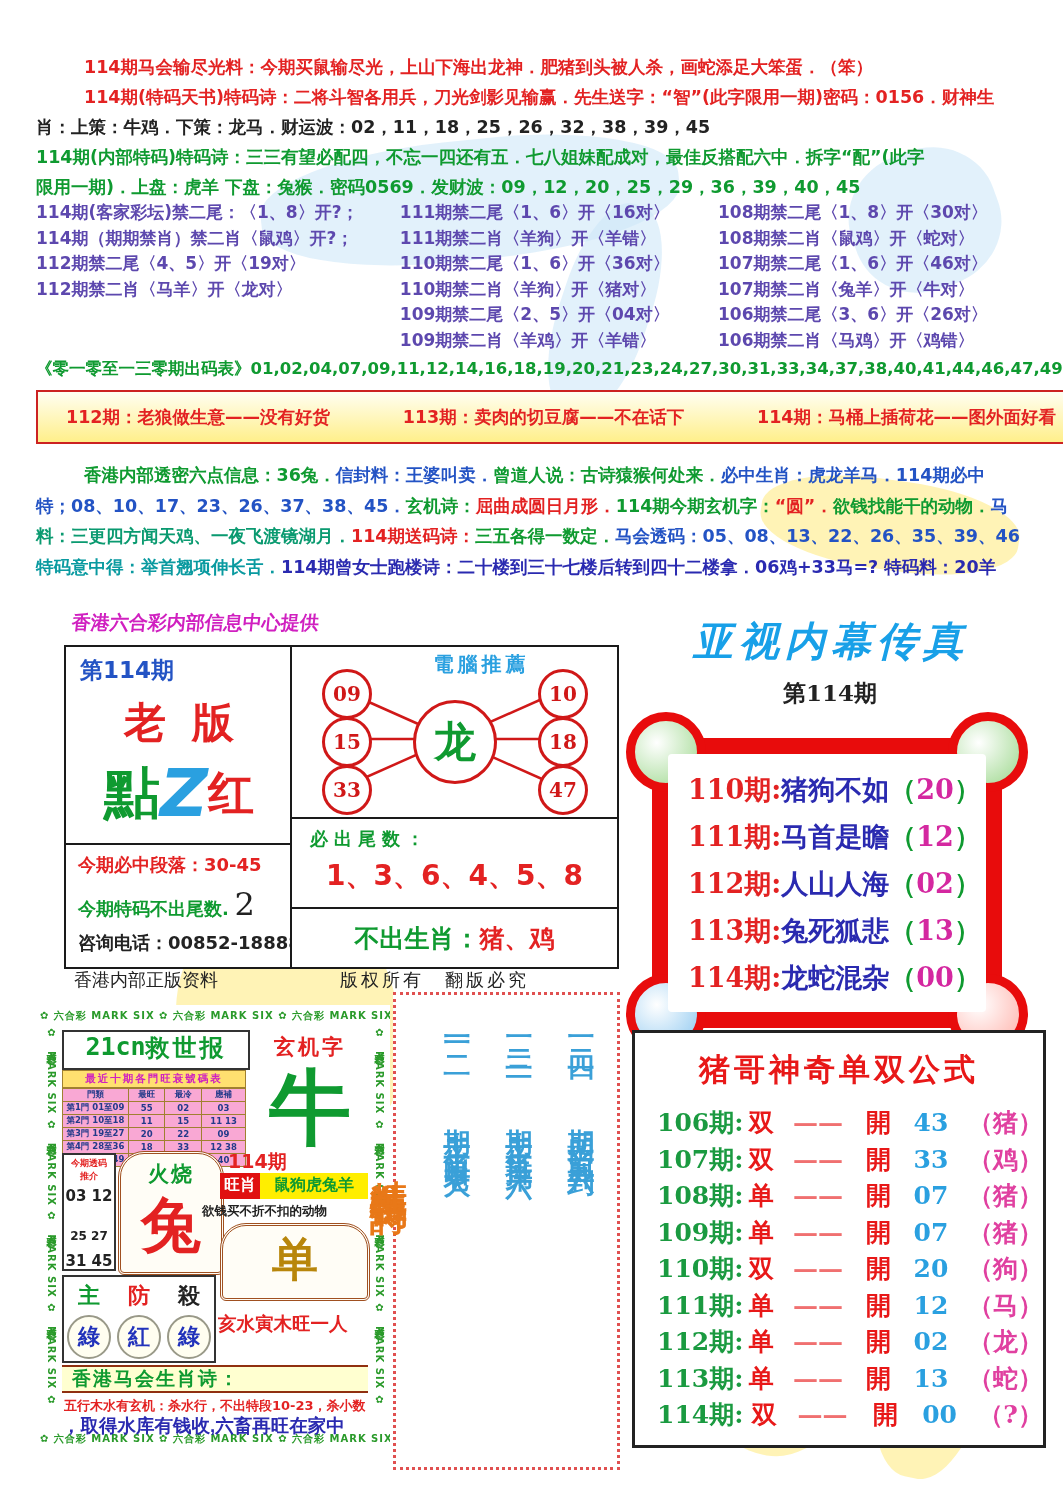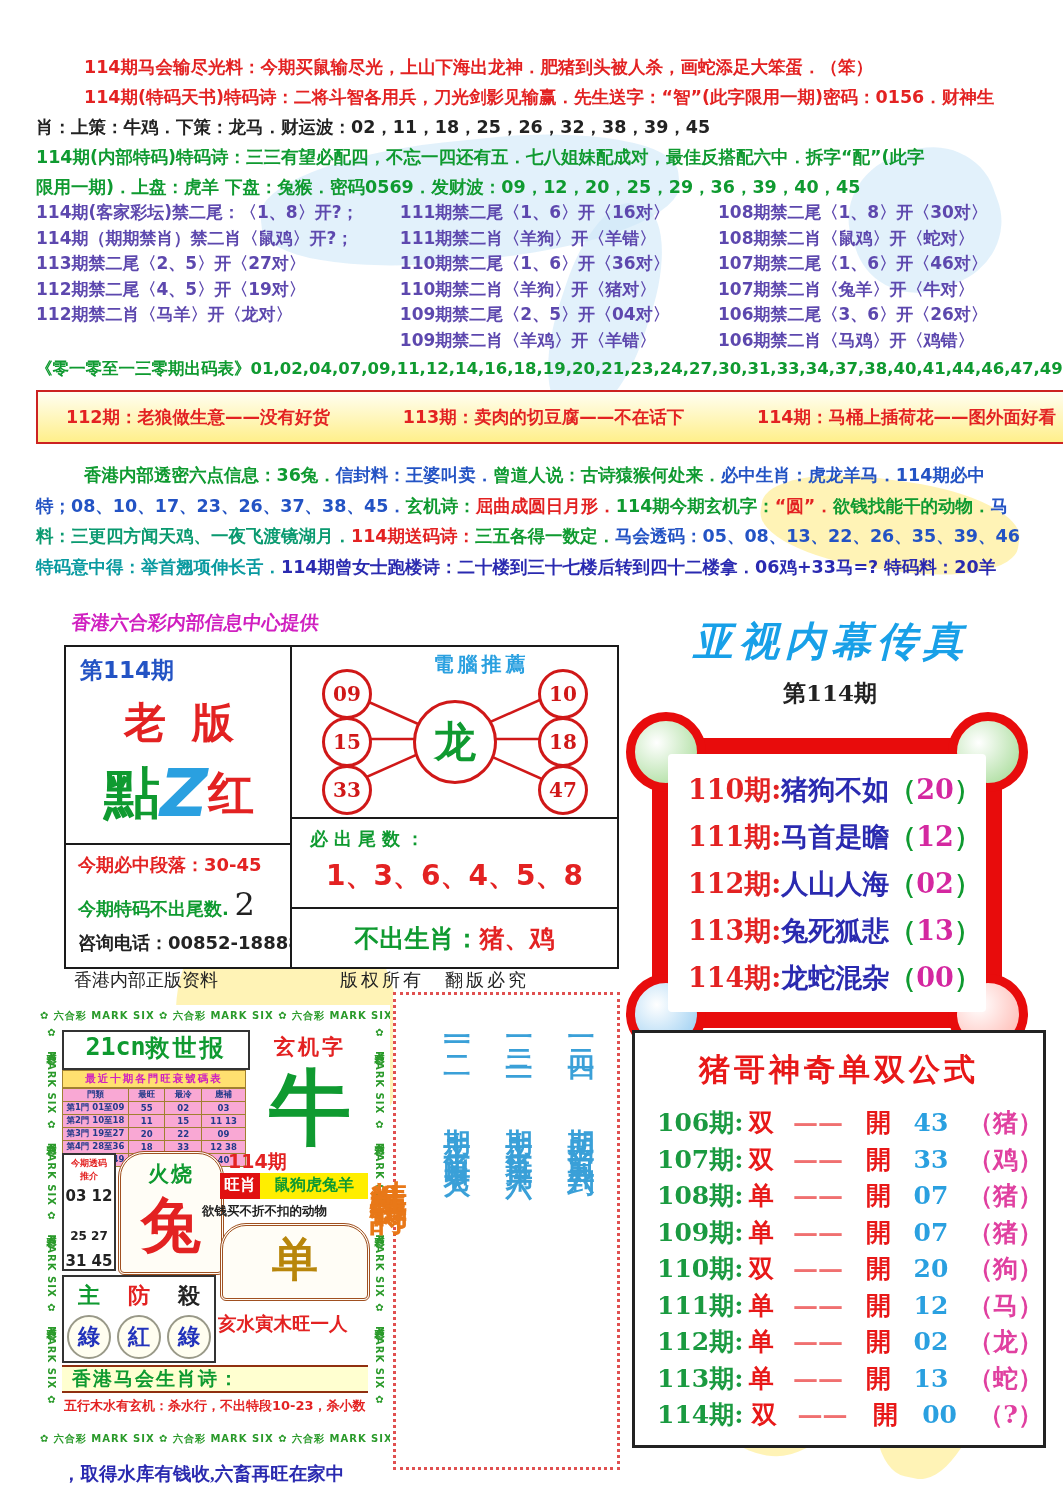--- a/index.html
+++ b/index.html
@@ -86,21 +86,20 @@
     <div class="topline red" style="text-indent:48px;">114期(特码天书)特码诗：二将斗智各用兵，刀光剑影见输赢．先生送字：“智”(此字限用一期)密码：0156．财神生</div>
     <div class="topline black">肖：上策：牛鸡．下策：龙马．财运波：02，11，18，25，26，32，38，39，45</div>
     <div class="topline green">114期(内部特码)特码诗：三三有望必配四，不忘一四还有五．七八姐妹配成对，最佳反搭配六中．拆字“配”(此字</div>
     <div class="topline green">限用一期)．上盘：虎羊 下盘：兔猴．密码0569．发财波：09，12，20，25，29，36，39，40，45</div>
   </div>
 
   <div class="abs z bangrid" style="left:36px;top:200px;width:1010px;">
     <div class="bancol" style="width:352px;">
       <div class="banrow">114期(客家彩坛)禁二尾：〈1、8〉开?；</div>
       <div class="banrow">114期（期期禁肖）禁二肖〈鼠鸡〉开?；</div>
-      <div class="banrow">113期禁二尾〈2、5〉开〈27对〉</div>
       <div class="banrow">112期禁二尾〈4、5〉开〈19对〉</div>
       <div class="banrow">112期禁二肖〈马羊〉开〈龙对〉</div>
     </div>
     <div class="bancol" style="width:306px;">
       <div class="banrow">111期禁二尾〈1、6〉开〈16对〉</div>
       <div class="banrow">111期禁二肖〈羊狗〉开〈羊错〉</div>
       <div class="banrow">110期禁二尾〈1、6〉开〈36对〉</div>
       <div class="banrow">110期禁二肖〈羊狗〉开〈猪对〉</div>
       <div class="banrow">109期禁二尾〈2、5〉开〈04对〉</div>
       <div class="banrow">109期禁二肖〈羊鸡〉开〈羊错〉</div>
@@ -299,21 +298,21 @@
           <span class="cir">綠</span>
         </div>
       </div>
       <div class="abs red bold" style="left:156px;top:284px;font-size:18.5px;white-space:nowrap;">亥水寅木旺一人</div>
 
       <div class="abs" style="left:0;top:338px;width:306px;height:28px;background:#ffffd0;border-top:2px solid #903010;border-bottom:2px solid #903010;box-sizing:border-box;display:flex;align-items:center;">
         <span class="green bold" style="font-size:19px;margin-left:10px;letter-spacing:2px;">香港马会生肖诗：</span>
       </div>
 
       <div class="abs red bold" style="left:2px;top:370px;font-size:13px;white-space:nowrap;">五行木水有玄机：杀水行，不出特段10-23，杀小数</div>
-      <div class="abs navy bold" style="left:0;top:386px;width:306px;font-size:18.5px;white-space:nowrap;font-family:Liberation Serif, serif;margin-top:48px;">，取得水库有钱收,六畜再旺在家中</div>
+      <div class="abs navy bold" style="left:0;top:386px;width:306px;font-size:18.5px;white-space:nowrap;font-family:Liberation Sans, sans-serif;">，取得水库有钱收,六畜再旺在家中</div>
     </div>
   </div>
 
   <div class="abs z poem" style="left:393px;top:992px;width:227px;height:478px;background:#fff;">
     <div class="poem-col">一二四　　期二四当前五六到。</div>
     <div class="poem-col">一二三　　期十二生肖排弟六。</div>
     <div class="poem-col">一一二　　期十二生肖叫老大。</div>
     <div class="poem-title">精準特碼詩</div>
   </div>
 

